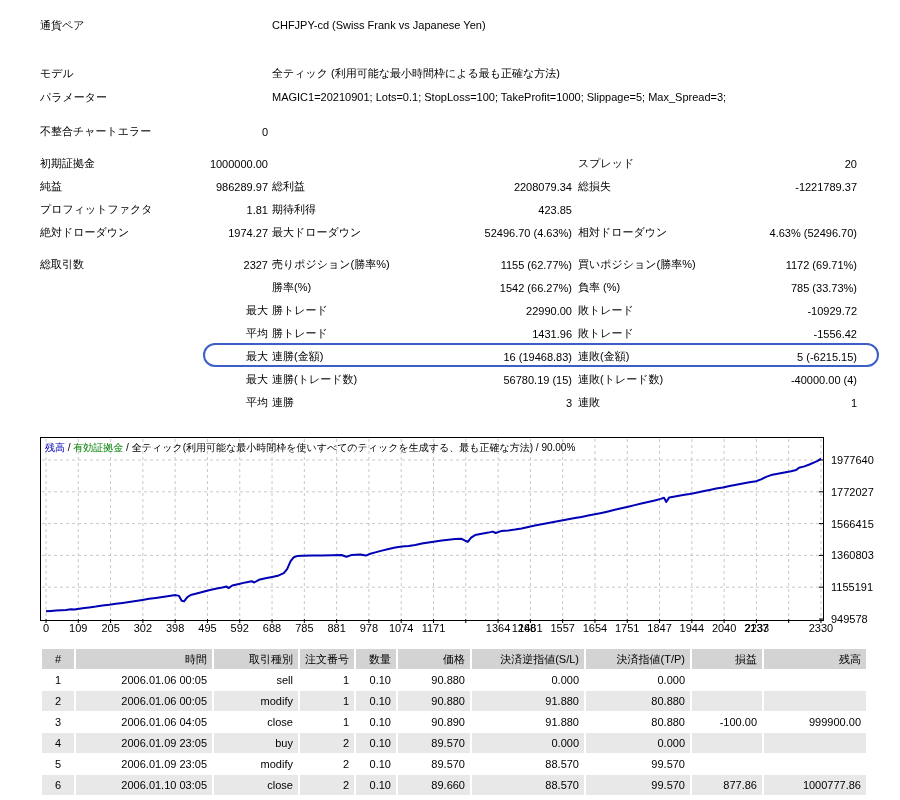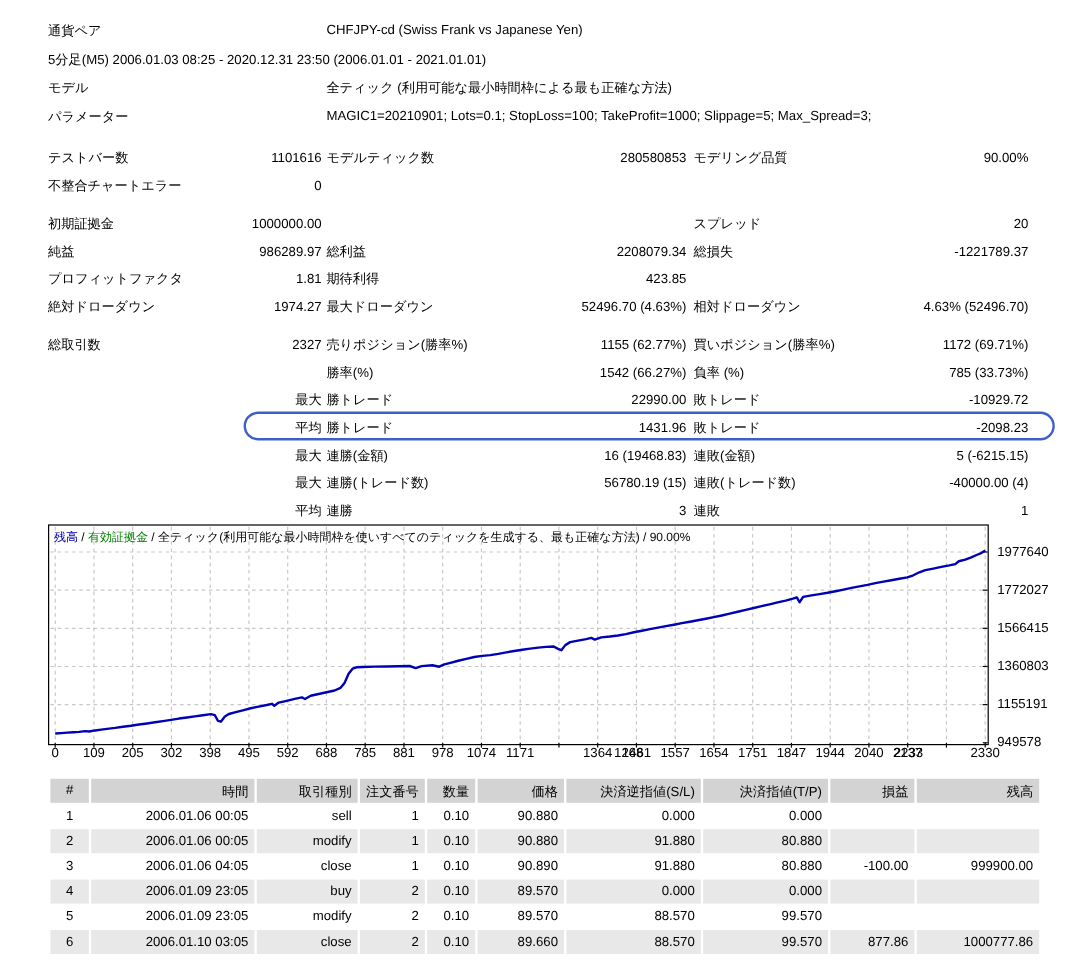--- a/index.html
+++ b/index.html
@@ -48,47 +48,36 @@
 </head>
 <body>
 
 <div class="info">
   <div class="info-row">
     <span class="info-label">通貨ペア</span>
     <span class="info-value">CHFJPY-cd (Swiss Frank vs Japanese Yen)</span>
   </div>
 
   <div class="info-row">
-    <span class="info-value">5分足(M5) 2006.01.03 08:25 - 2020.12.31 23:50 (2006.01.01 - 2021.01.01)</span>
   </div>
 
   <div class="info-row">
     <span class="info-label">モデル</span>
     <span class="info-value">全ティック (利用可能な最小時間枠による最も正確な方法)</span>
   </div>
 
   <div class="info-row">
     <span class="info-label">パラメーター</span>
     <span class="info-value">MAGIC1=20210901; Lots=0.1; StopLoss=100; TakeProfit=1000; Slippage=5; Max_Spread=3;</span>
   </div>
 </div>
 
 <div class="stats">
   <div class="highlight-circle"></div>
 
-  <div class="srow">
-    <span class="c-l1">テストバー数</span>
-    <span class="c-v1">1101616</span>
-    <span class="c-sp1"></span>
-    <span class="c-l2">モデルティック数</span>
-    <span class="c-v2">280580853</span>
-    <span class="c-sp2"></span>
-    <span class="c-l3">モデリング品質</span>
-    <span class="c-v3">90.00%</span>
-  </div>
 
   <div class="srow">
     <span class="c-l1">不整合チャートエラー</span>
     <span class="c-v1">0</span>
     <span class="c-sp1"></span>
     <span class="c-l2"></span>
     <span class="c-v2"></span>
     <span class="c-sp2"></span>
     <span class="c-l3"></span>
     <span class="c-v3"></span>
@@ -172,21 +161,21 @@
   </div>
 
   <div class="srow">
     <span class="c-l1"></span>
     <span class="c-v1">平均</span>
     <span class="c-sp1"></span>
     <span class="c-l2">勝トレード</span>
     <span class="c-v2">1431.96</span>
     <span class="c-sp2"></span>
     <span class="c-l3">敗トレード</span>
-    <span class="c-v3">-2098.23</span>
+    <span class="c-v3">-1556.42</span>
   </div>
 
   <div class="srow">
     <span class="c-l1"></span>
     <span class="c-v1">最大</span>
     <span class="c-sp1"></span>
     <span class="c-l2">連勝(金額)</span>
     <span class="c-v2">16 (19468.83)</span>
     <span class="c-sp2"></span>
     <span class="c-l3">連敗(金額)</span>

